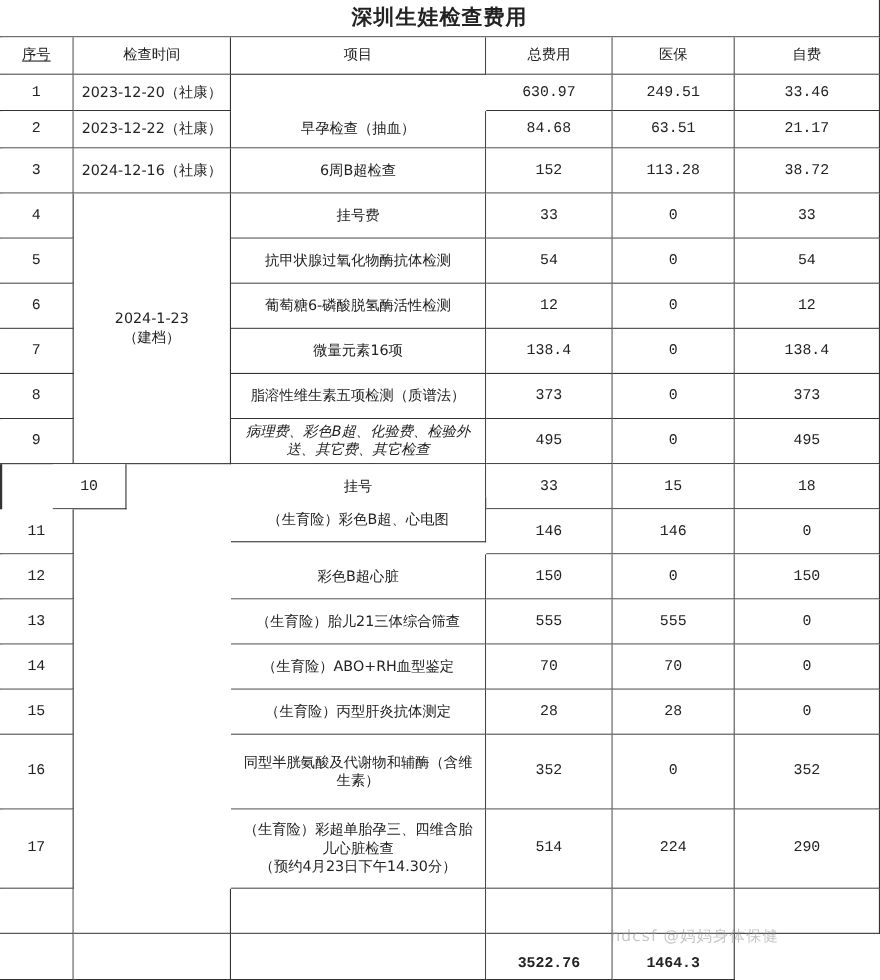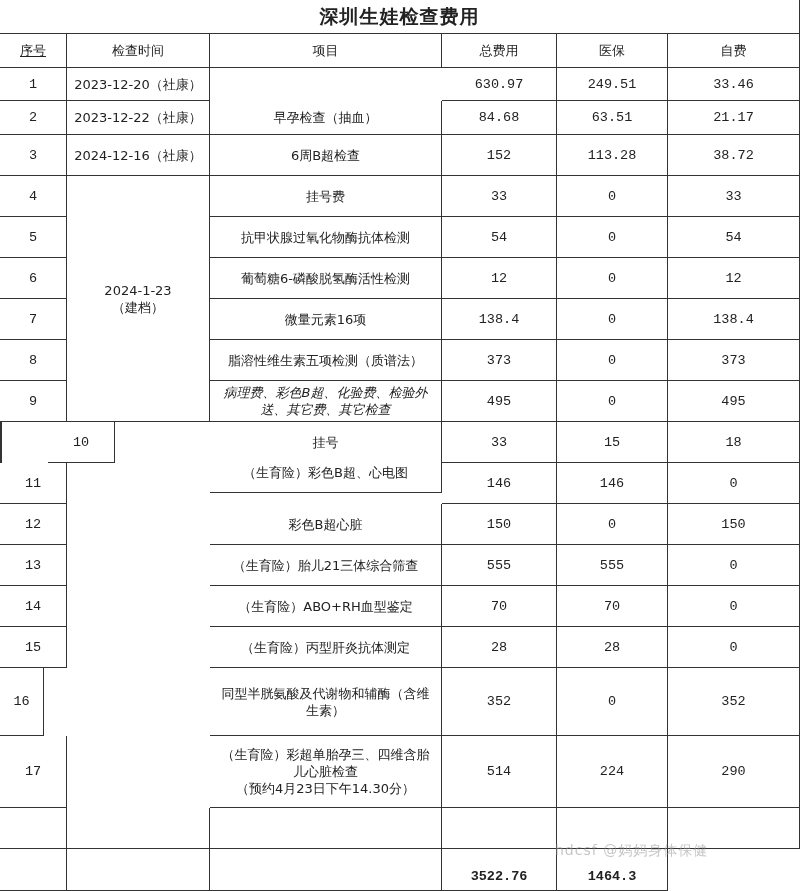--- a/index.html
+++ b/index.html
@@ -124,21 +124,21 @@
   <div class="cell num" style="left:442px;top:586px;width:115px;height:41px;">70</div>
   <div class="cell num" style="left:557px;top:586px;width:111px;height:41px;">70</div>
   <div class="cell num" style="left:668px;top:586px;width:132px;height:41px;">0</div>
 
   <div class="cell num" style="left:0;top:627px;width:67px;height:41px;">15</div>
   <div class="cell" style="left:210px;top:627px;width:232px;height:41px;">（生育险）丙型肝炎抗体测定</div>
   <div class="cell num" style="left:442px;top:627px;width:115px;height:41px;">28</div>
   <div class="cell num" style="left:557px;top:627px;width:111px;height:41px;">28</div>
   <div class="cell num" style="left:668px;top:627px;width:132px;height:41px;">0</div>
 
-  <div class="cell num" style="left:0;top:668px;width:44px;height:68px;text-align:right;">16</div>
+  <div class="cell num" style="left:0;top:668px;width:67px;height:68px;text-align:right;">16</div>
   <div class="cell multiline" style="left:210px;top:668px;width:232px;height:68px;">同型半胱氨酸及代谢物和辅酶（含维
 生素）</div>
   <div class="cell num" style="left:442px;top:668px;width:115px;height:68px;">352</div>
   <div class="cell num" style="left:557px;top:668px;width:111px;height:68px;">0</div>
   <div class="cell num" style="left:668px;top:668px;width:132px;height:68px;">352</div>
 
   <div class="cell num" style="left:0;top:736px;width:67px;height:72px;">17</div>
   <div class="cell multiline" style="left:210px;top:736px;width:232px;height:72px;">（生育险）彩超单胎孕三、四维含胎
 儿心脏检查
 （预约4月23日下午14.30分）</div>

